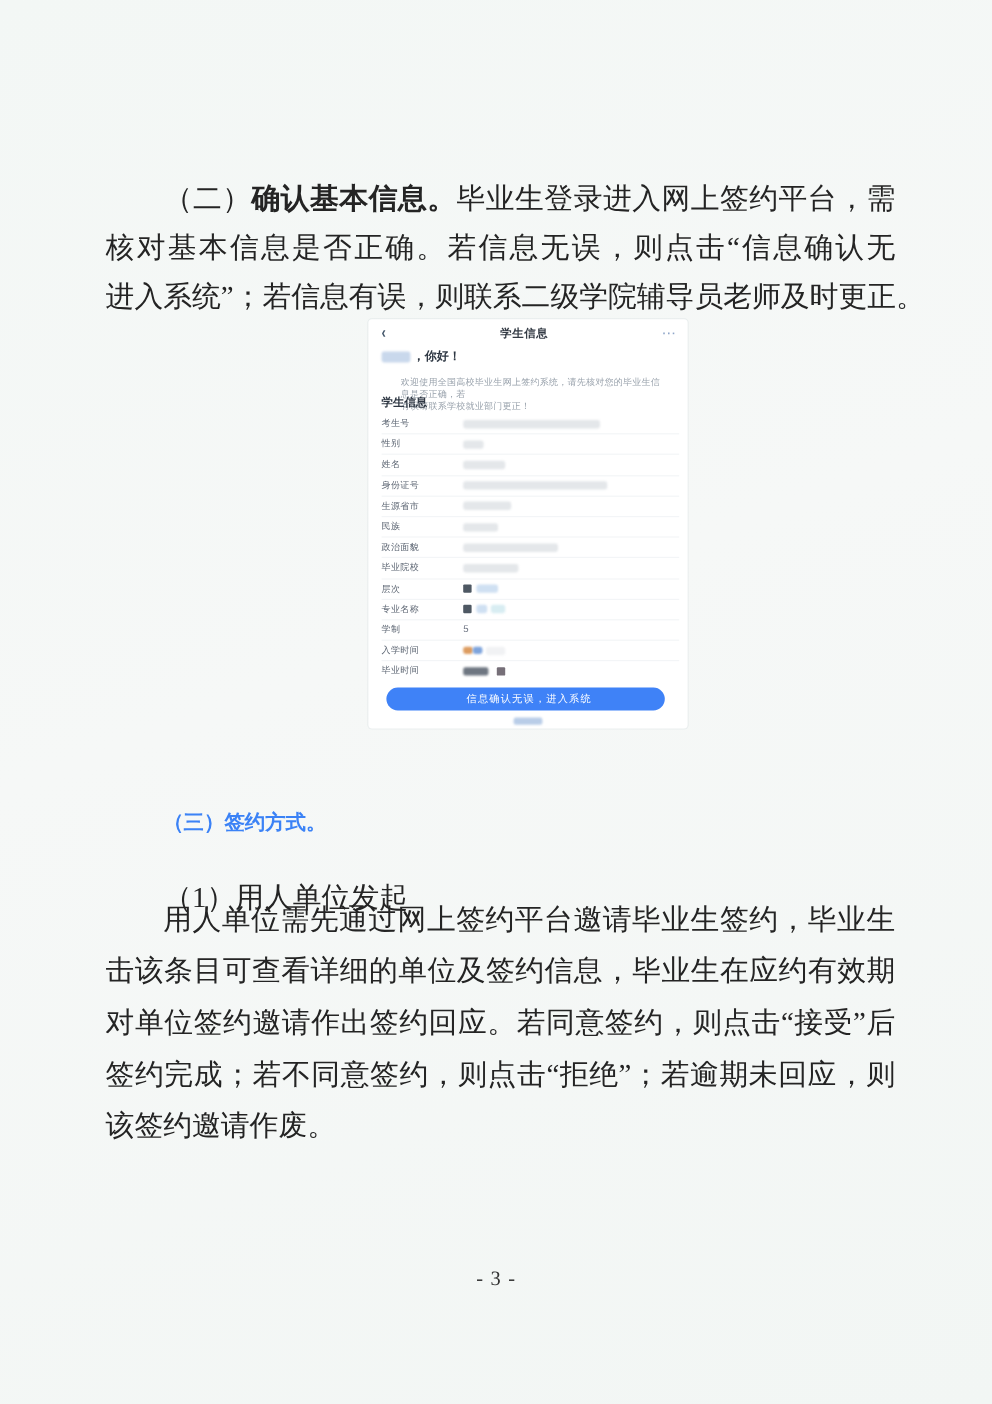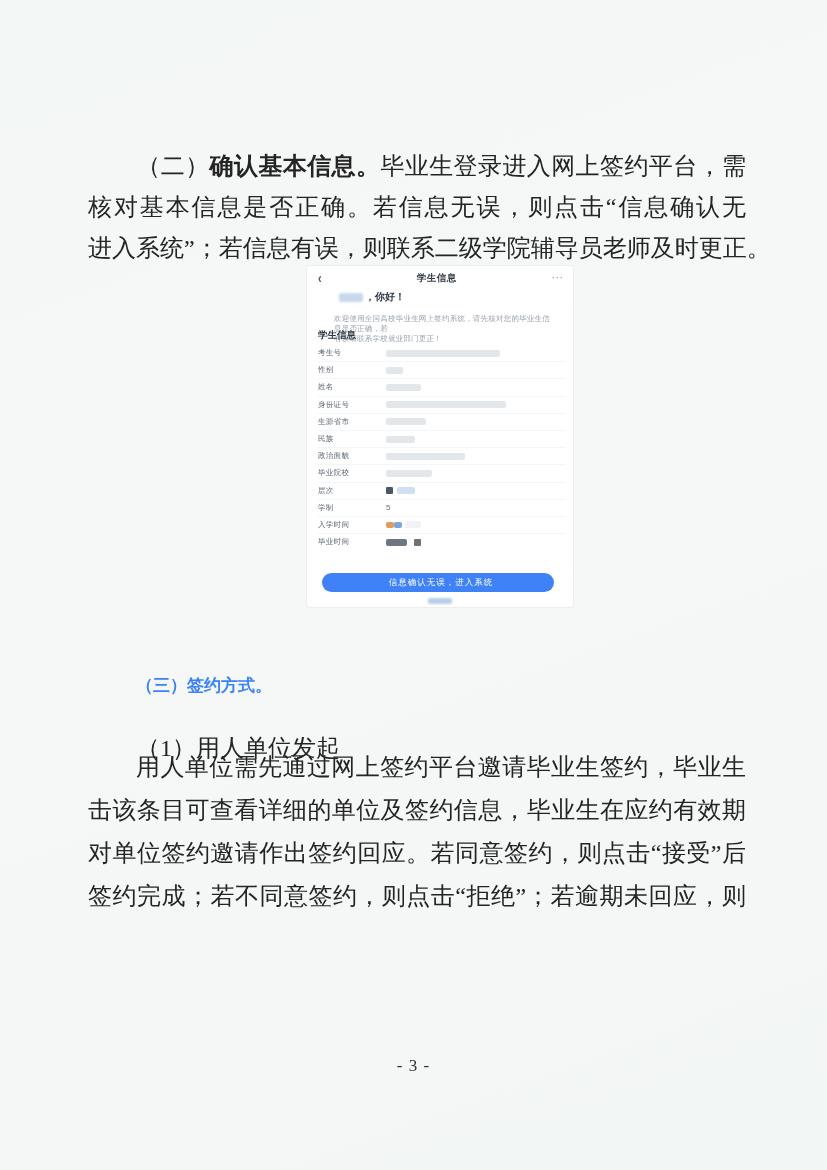--- a/index.html
+++ b/index.html
@@ -24,21 +24,21 @@
     position:absolute;left:307px;top:266px;width:266px;height:341px;
     background:#ffffff;border-radius:3px;margin:0;
     box-shadow:0 0 0 1px rgba(120,140,150,0.08);
     font-family:"Liberation Sans","DejaVu Sans",sans-serif;
   }
   .app-header{position:absolute;top:5px;left:11px;right:9px;height:14px;
     display:flex;justify-content:space-between;align-items:center;}
   .back-glyph{font-size:11px;color:#46586c;font-weight:700;transform:scaleY(1.3);cursor:pointer;}
   .app-title{font-size:9.5px;font-weight:700;color:#333a44;letter-spacing:0.5px;}
   .more-glyph{font-size:9px;color:#8fa6c9;letter-spacing:1px;font-weight:700;cursor:pointer;}
-  .greeting{position:absolute;top:24px;left:11px;display:flex;align-items:center;margin-left:21px;}
+  .greeting{position:absolute;top:24px;left:11px;display:flex;align-items:center;}
   .greet-text{font-size:10px;font-weight:700;color:#2e3743;}
   .welcome{position:absolute;top:32px;left:11px;right:7px;margin:16px;
     font-size:7.5px;line-height:10px;color:#9aa3ad;letter-spacing:0.2px;text-align:justify;}
   .sec-title{position:absolute;top:63px;left:11px;margin:0;font-size:9.5px;font-weight:700;color:#2e3743;}
   .rows{position:absolute;top:79px;left:11px;right:7px;}
   .row{height:16.2px;display:flex;align-items:center;border-bottom:1px solid #f3f5f7;}
   .row:last-child{border-bottom:none;}
   .flabel{width:68px;font-size:7.5px;color:#5d6673;letter-spacing:0.3px;flex:0 0 68px;}
   .fvalue{display:flex;align-items:center;}
   .blob{display:inline-block;height:7px;background:#e4e7ea;border-radius:2px;
@@ -142,20 +142,28 @@
           </span>
       </div>
       <div class="row">
         <span class="flabel">层次</span>
         <span class="fvalue">
             <span class="sq"></span>
             <span class="blob blue" style="width:18px;"></span>
           </span>
       </div>
       <div class="row">
+        <span class="flabel">专业名称</span>
+        <span class="fvalue">
+            <span class="sq"></span>
+            <span class="blob blue" style="width:9px;"></span>
+            <span class="blob cyan" style="width:12px;"></span>
+          </span>
+      </div>
+      <div class="row">
         <span class="flabel">学制</span>
         <span class="fvalue">
             <span class="ftext">5</span>
           </span>
       </div>
       <div class="row">
         <span class="flabel">入学时间</span>
         <span class="fvalue">
             <span class="blob orange" style="width:8px;margin-right:0;"></span>
             <span class="blob bluesm" style="width:8px;"></span>
@@ -177,17 +185,18 @@
 
   <h3 class="doc-heading indent" style="top:657px;">（三）签约方式。</h3>
 
   <div class="doc-sub indent" style="top:703px;">（1）用人单位发起</div>
 
   <section class="doc-para p2" style="top:746px;">
     <div class="doc-line jl indent">用人单位需先通过网上签约平台邀请毕业生签约，毕业生点</div>
     <div class="doc-line jl">击该条目可查看详细的单位及签约信息，毕业生在应约有效期内</div>
     <div class="doc-line jl">对单位签约邀请作出签约回应。若同意签约，则点击“接受”后</div>
     <div class="doc-line jl">签约完成；若不同意签约，则点击“拒绝”；若逾期未回应，则</div>
+    <div class="doc-line">该签约邀请作废。</div>
   </section>
 
   <div class="page-number">- 3 -</div>
 
 </div>
 
 </body></html>

